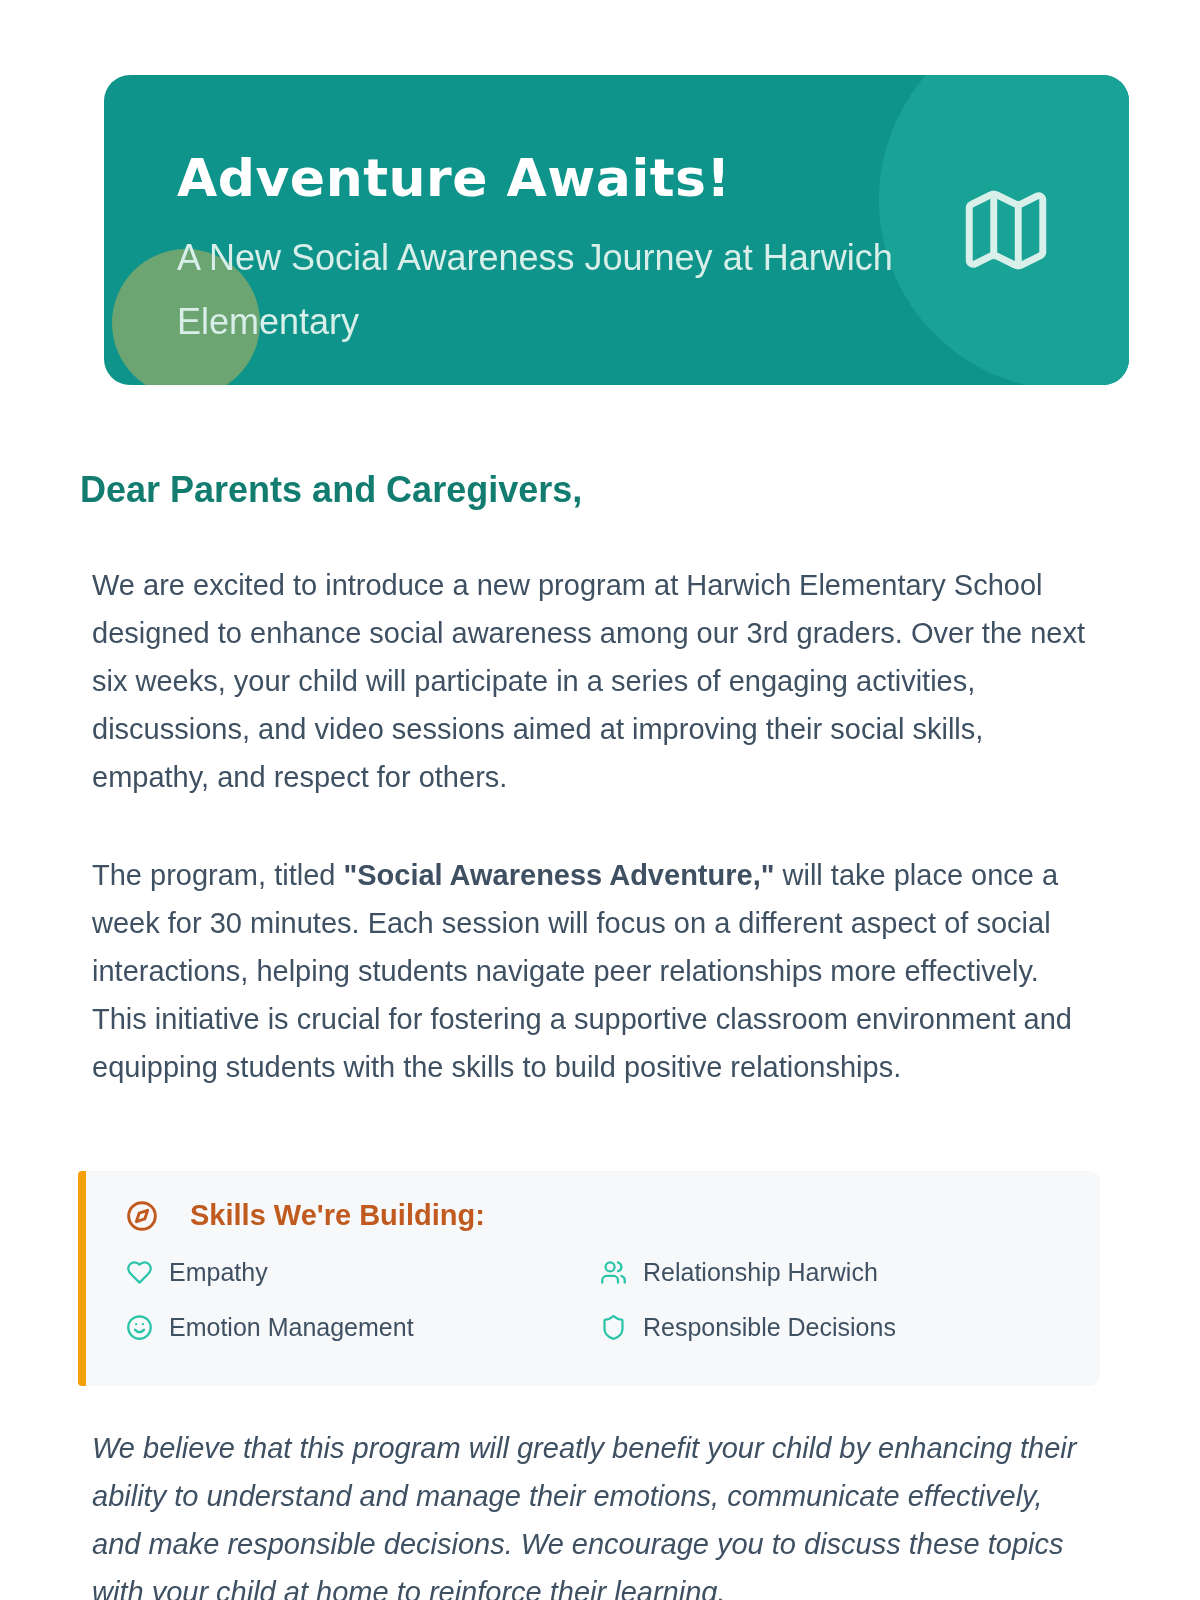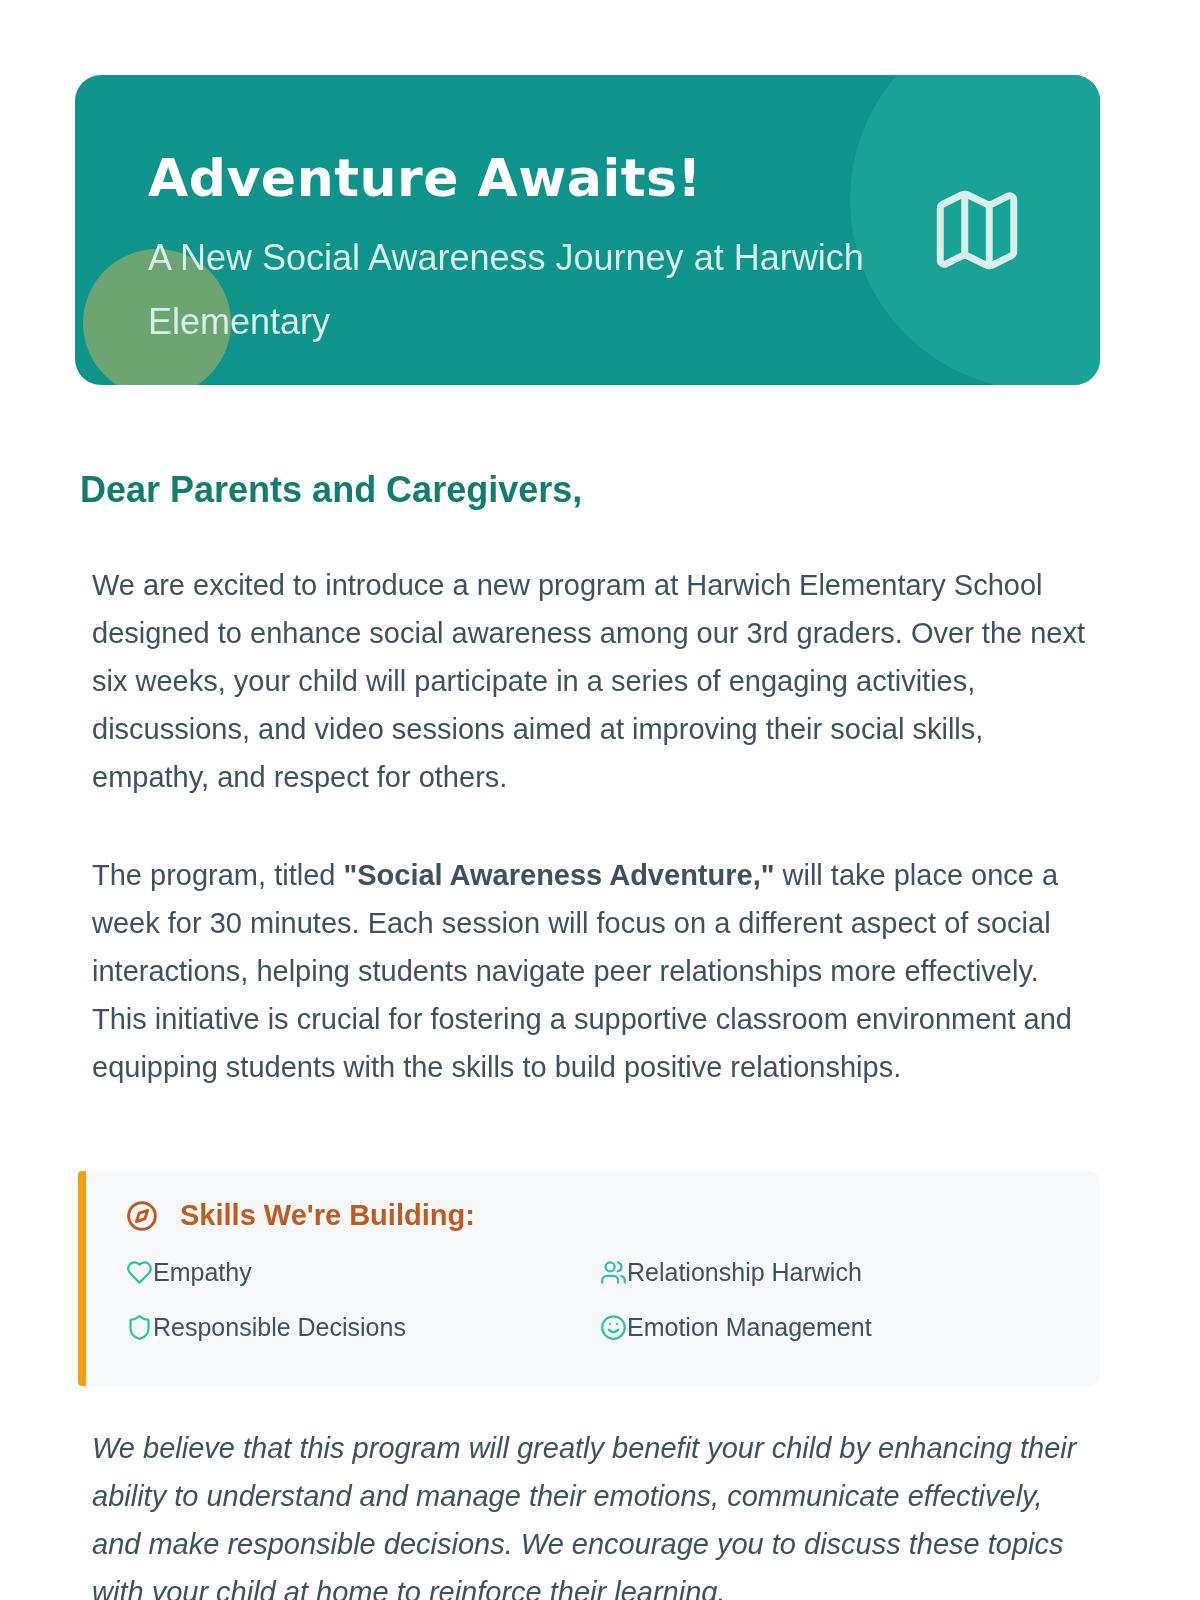--- a/index.html
+++ b/index.html
@@ -18,21 +18,21 @@
   *{box-sizing:border-box;}
   html,body{margin:0;padding:0;}
   body{
     width:1200px;height:1600px;overflow:hidden;background:#ffffff;
     font-family:"Liberation Sans", sans-serif;
     color:var(--body-color);
   }
   
   .banner{
     position:relative;
-    margin:75px 0 0 75px;
+    margin:75px 0 0 104px;
     width:1025px;height:310px;
     background:var(--header-bg);
     border-radius:26px;
     overflow:hidden;
   }
   .banner .circle-tr{
     position:absolute;top:-65px;right:-130px;
     width:380px;height:380px;border-radius:50%;
     background:var(--header-circle);
   }
@@ -80,34 +80,34 @@
   
   .skills-box{
     margin:80px 0 0 -2px;
     width:1022px;
     background:var(--skills-bg);
     border-left:8px solid var(--skills-border-color);
     border-radius:4px 10px 10px 4px;
     padding:28px 40px 44px 40px;
   }
   .skills-heading-row{
-    display:flex;align-items:center;gap:22px;
+    display:flex;align-items:center;gap:32px;
     margin:0 0 26px 0;
   }
   .skills-heading{
     font-size:29px;font-weight:800;
     color:var(--skills-heading-color);
   }
   .skills-grid{
     display:grid;
     grid-template-columns:474px 1fr;
     row-gap:26px;
   }
   .skill-item{
-    display:flex;align-items:center;
+    display:flex;align-items:center;gap:16px;
     font-size:25px;color:var(--body-color);
   }
   .icon{display:inline-flex;flex:0 0 auto;}
   .after-box{margin-top:38px;font-style:italic;}
 </style>
 </head>
 <body>
 
 <div class="banner">
   <div class="circle-tr"></div>
@@ -162,36 +162,36 @@
             <path d="M22 21v-2a4 4 0 0 0-3-3.87"></path>
             <path d="M16 3.13a4 4 0 0 1 0 7.75"></path>
           </svg>
         </span>
         <span>Relationship Harwich</span>
       </div>
 
       <div class="skill-item">
         <span class="icon">
           <svg width="27" height="27" viewBox="0 0 24 24" fill="none" stroke="#2BC4A9" stroke-width="2" stroke-linecap="round" stroke-linejoin="round">
-            <path d="M20 13c0 5-3.5 7.5-7.66 8.95a1 1 0 0 1-.67-.01C7.5 20.5 4 18 4 13V6a1 1 0 0 1 1-1c2 0 4.5-1.2 6.24-2.72a1 1 0 0 1 1.52 0C14.5 3.8 17 5 19 5a1 1 0 0 1 1 1z"></path>
-          </svg>
-        </span>
-        <span>Responsible Decisions</span>
-      </div>
-
-      <div class="skill-item">
-        <span class="icon">
-          <svg width="27" height="27" viewBox="0 0 24 24" fill="none" stroke="#2BC4A9" stroke-width="2" stroke-linecap="round" stroke-linejoin="round">
             <circle cx="12" cy="12" r="10"></circle>
             <path d="M8 14s1.5 2 4 2 4-2 4-2"></path>
             <line x1="9" y1="9" x2="9.01" y2="9"></line>
             <line x1="15" y1="9" x2="15.01" y2="9"></line>
           </svg>
         </span>
         <span>Emotion Management</span>
+      </div>
+
+      <div class="skill-item">
+        <span class="icon">
+          <svg width="27" height="27" viewBox="0 0 24 24" fill="none" stroke="#2BC4A9" stroke-width="2" stroke-linecap="round" stroke-linejoin="round">
+            <path d="M20 13c0 5-3.5 7.5-7.66 8.95a1 1 0 0 1-.67-.01C7.5 20.5 4 18 4 13V6a1 1 0 0 1 1-1c2 0 4.5-1.2 6.24-2.72a1 1 0 0 1 1.52 0C14.5 3.8 17 5 19 5a1 1 0 0 1 1 1z"></path>
+          </svg>
+        </span>
+        <span>Responsible Decisions</span>
       </div>
 
     </div>
   </div>
 
   <p class="para after-box">We believe that this program will greatly benefit your child by enhancing their ability to understand and manage their emotions, communicate effectively, and make responsible decisions. We encourage you to discuss these topics with your child at home to reinforce their learning.</p>
 
 </div>
 
 </body></html>

